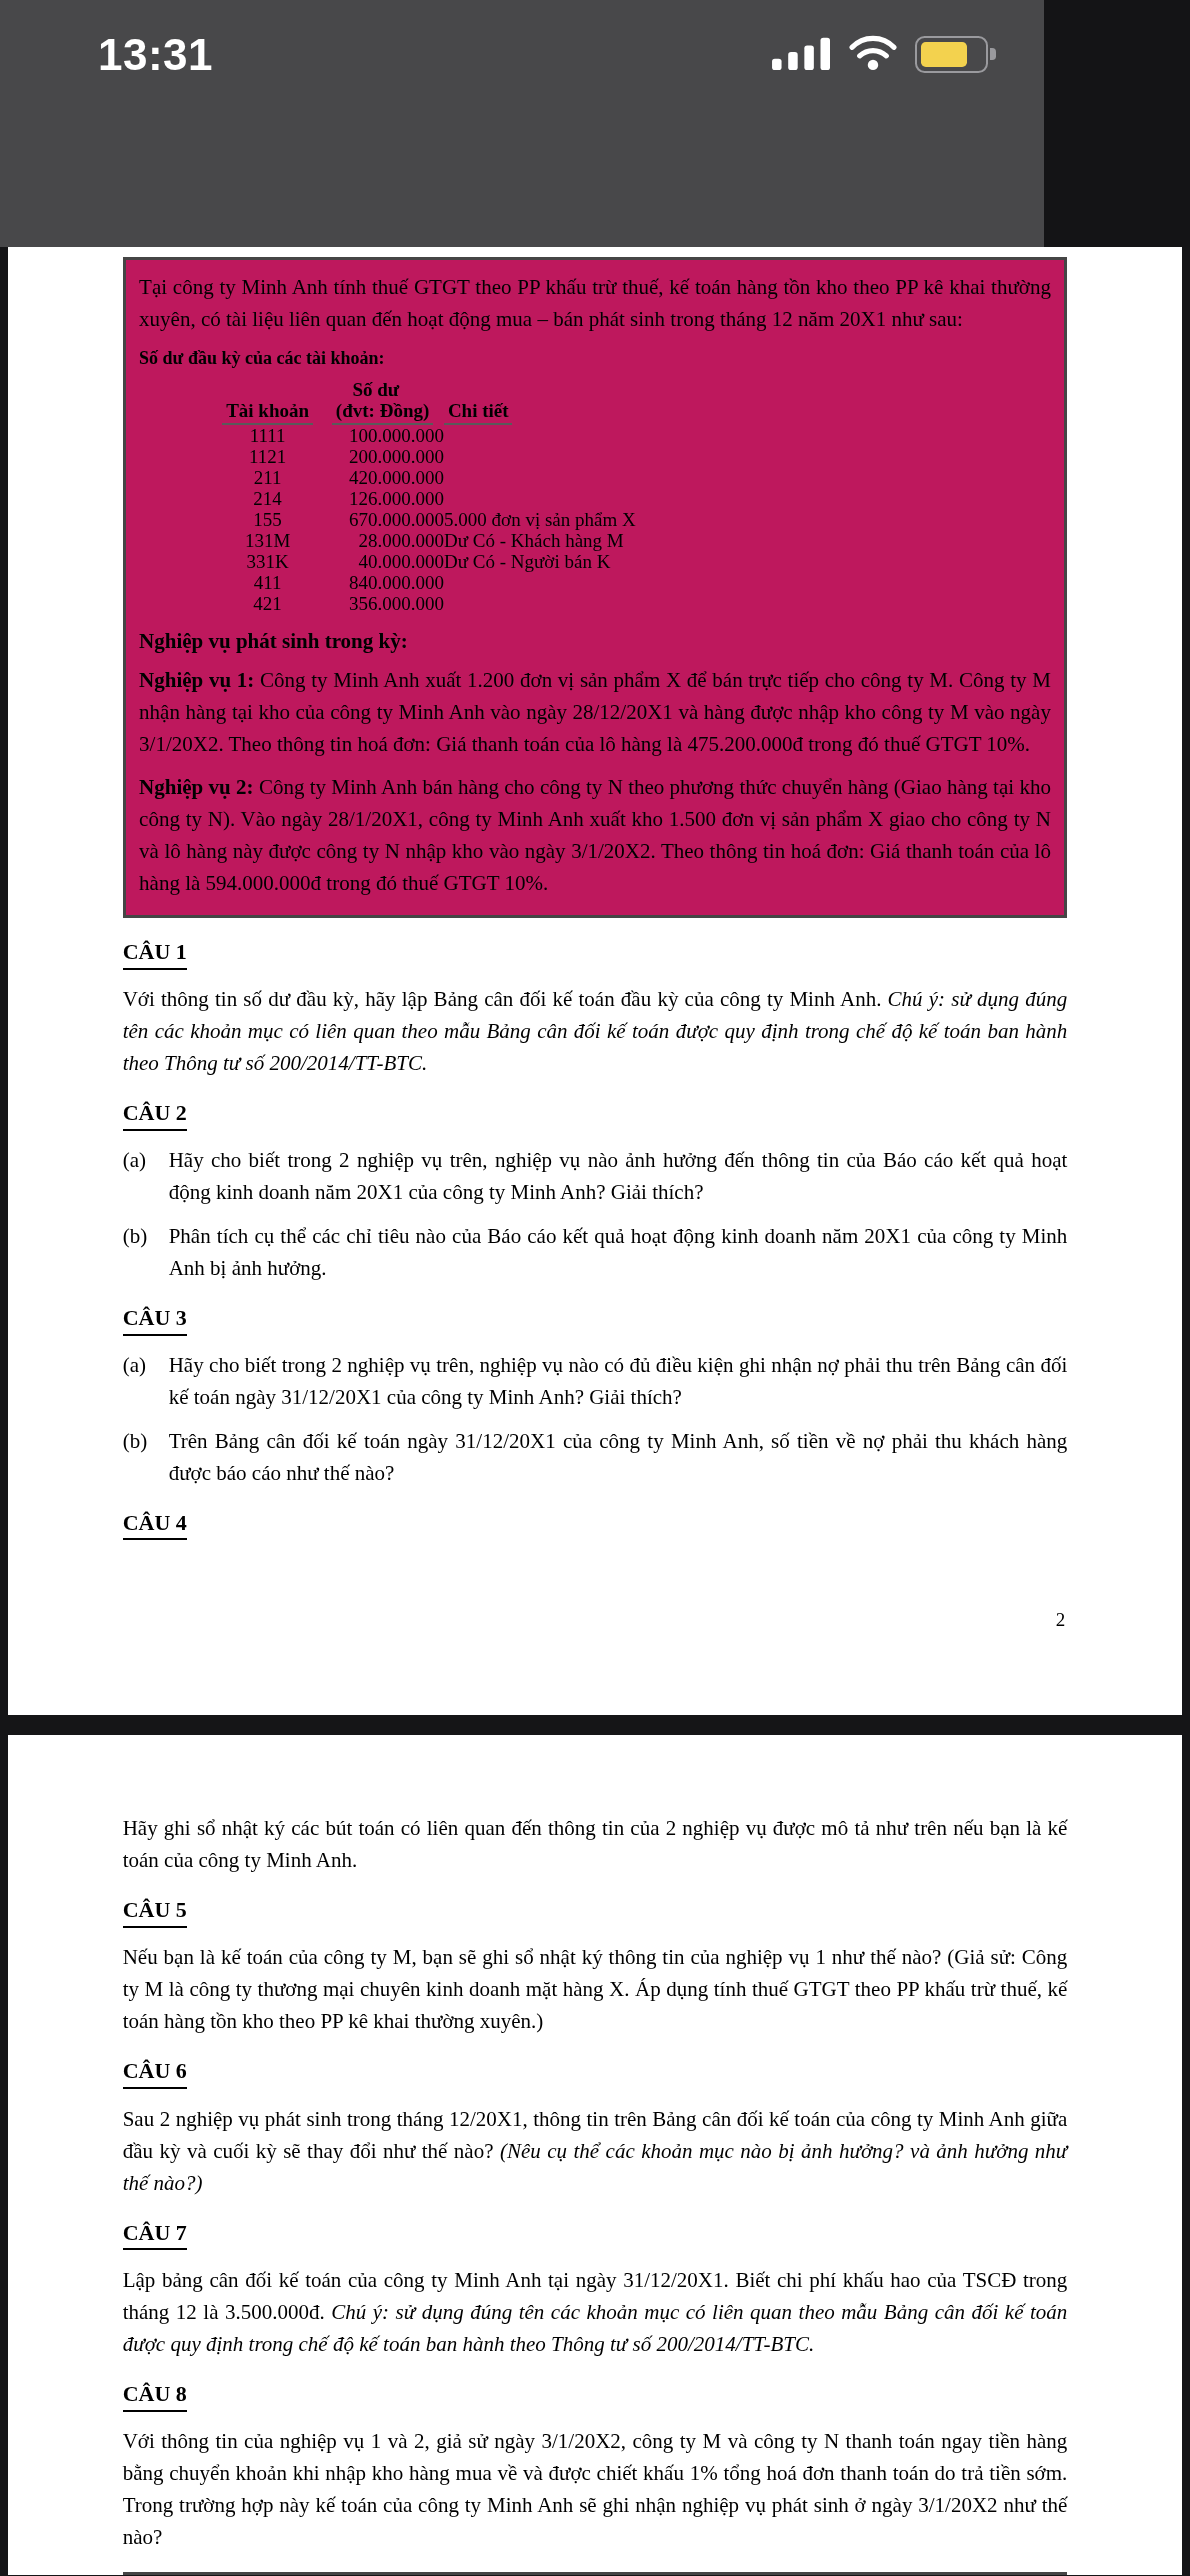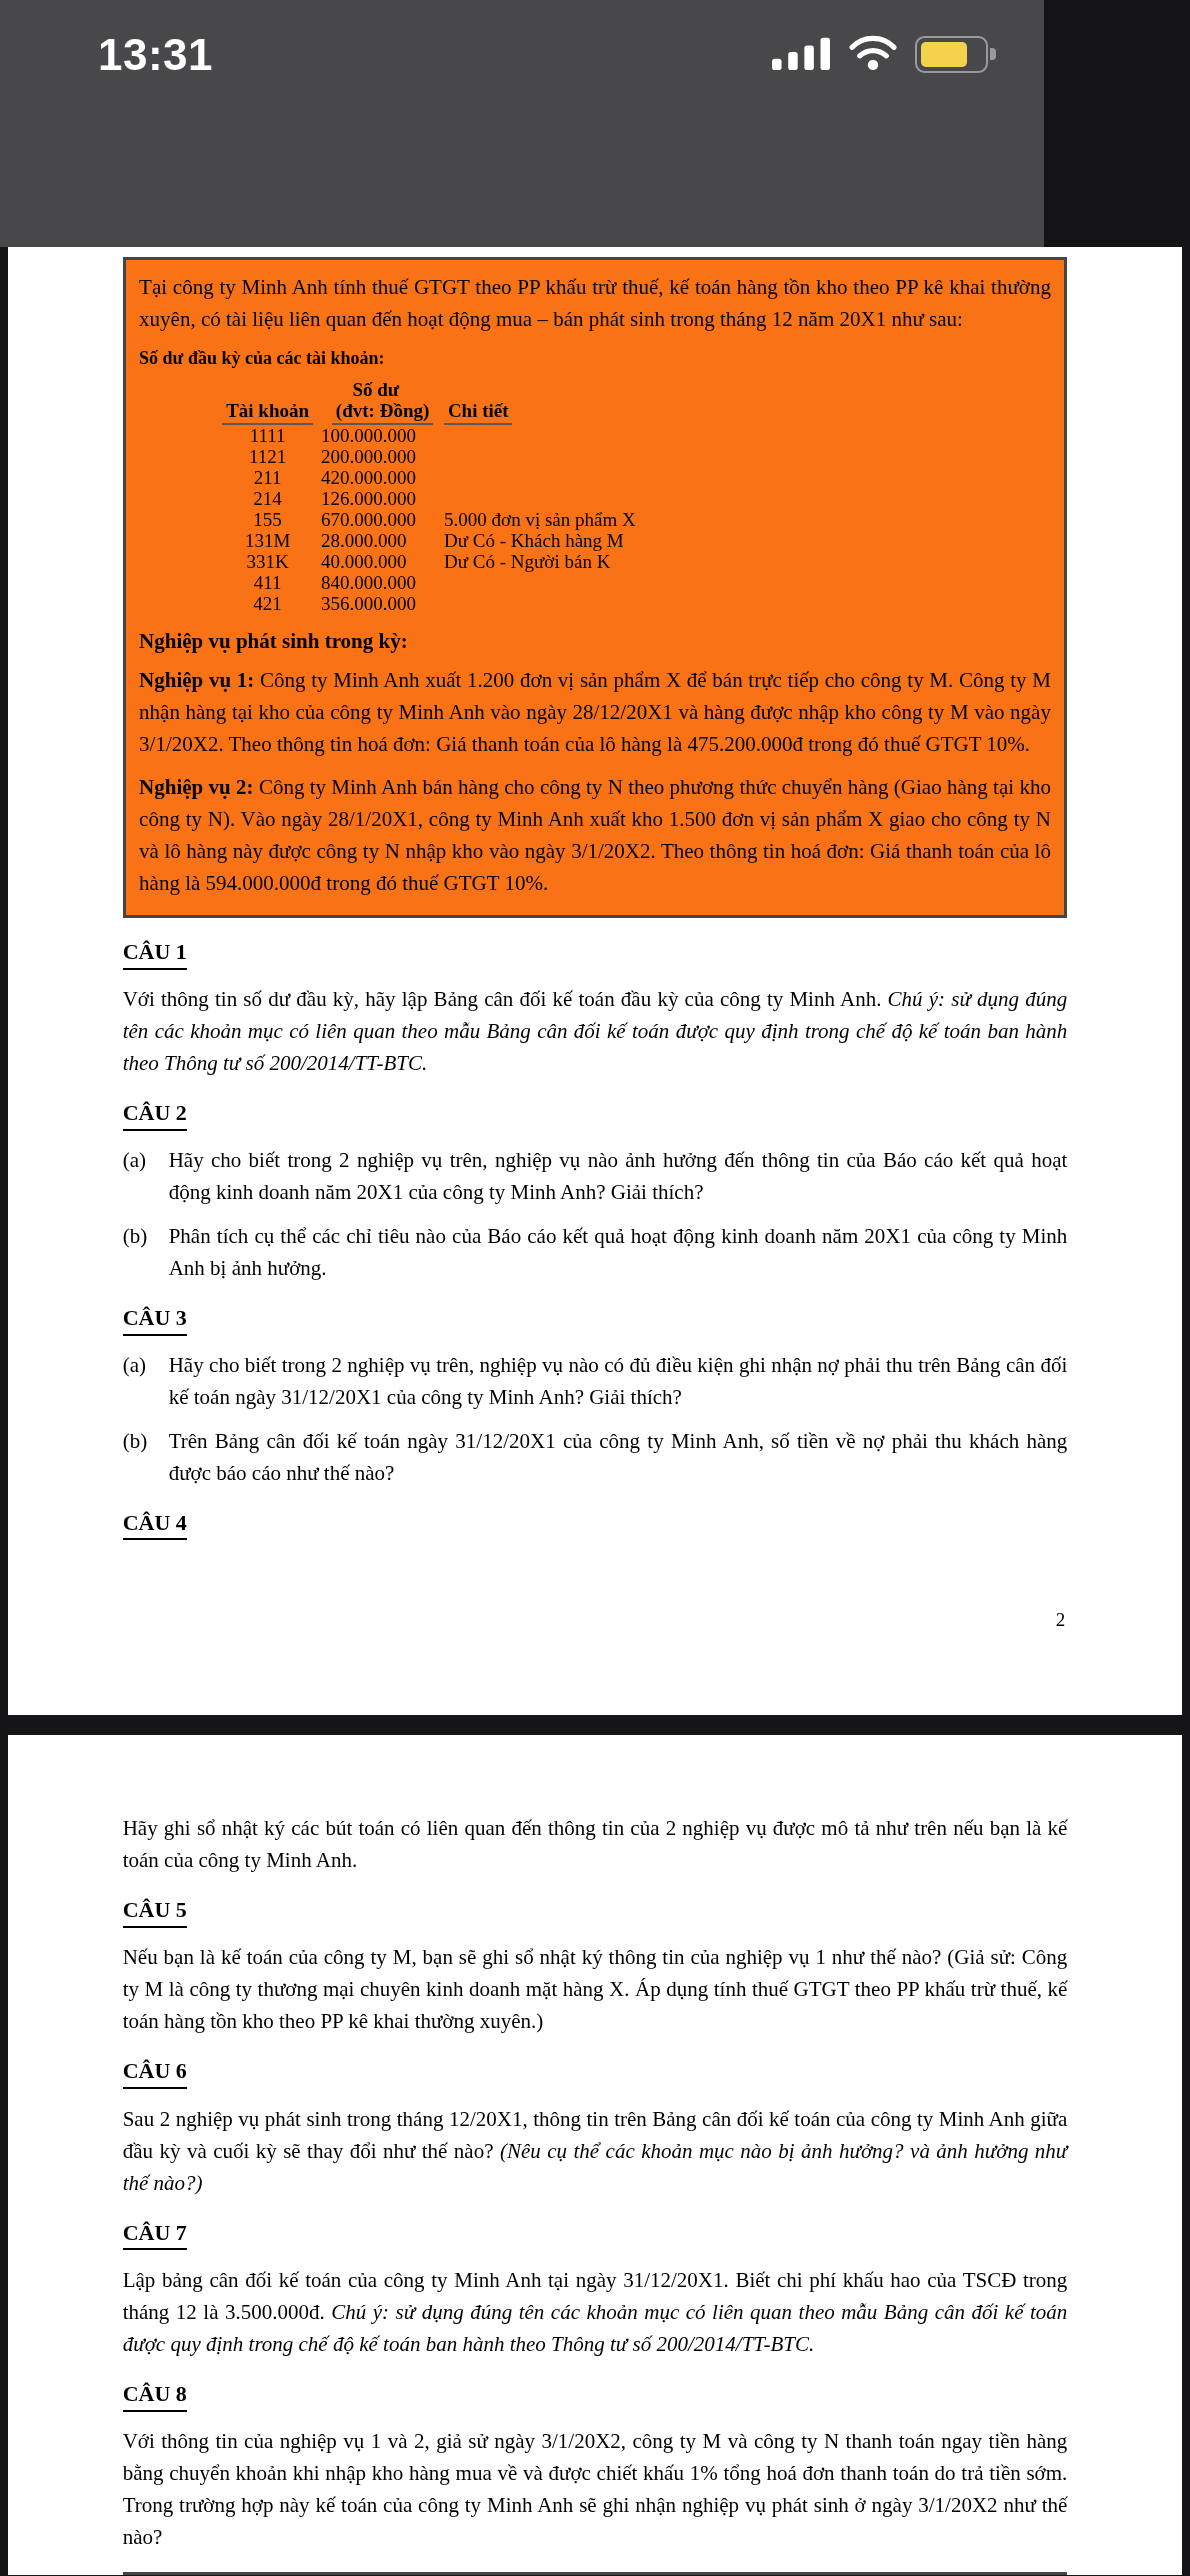--- a/index.html
+++ b/index.html
@@ -39,32 +39,32 @@
   .viewer{position:absolute;top:247px;left:0;right:0;bottom:0;background:#151517;}
   .page{background:#fff;margin:0 7.7px;position:relative;color:#000;}
   .page1{height:1468px;padding-top:9.6px;box-sizing:border-box;}
   .page2{margin-top:20px;height:840px;padding-top:77px;box-sizing:border-box;overflow:hidden;}
   .doc{margin:0 115px;}
   
   .body-p{font-size:21px;line-height:32px;text-align:justify;margin:0 0 11.5px 0;}
   .body-p:last-child{margin-bottom:0;}
   .it{font-style:italic;}
   .bld{font-weight:bold;}
-  .doc-box{border:3.8px solid #454545;padding:11.5px 13.4px 15.3px 13.4px;background:#f97316;}
+  .doc-box{border:3.8px solid #454545;padding:11.5px 13.4px 15.3px 13.4px;background:#be185d;}
   .sec-h{font-size:22px;font-weight:bold;margin:21px 0 13.4px 0;}
   .sec-h .ul{border-bottom:2.9px solid #000;padding-bottom:2.9px;display:inline-block;}
   .box-h1{font-size:18px;font-weight:bold;margin:13.4px 0 9.6px 0;}
   .box-h2{font-size:21px;font-weight:bold;margin:15.3px 0 9.6px 0;}
   .qitem{position:relative;padding-left:46px;font-size:21px;line-height:32px;text-align:justify;margin:0 0 11.5px 0;}
   .qlabel{position:absolute;left:0;top:0;}
   
   .bal-table{border-collapse:collapse;margin:9.6px 0 3.8px 75px;font-size:19px;line-height:21px;}
   .bal-table th,.bal-table td{padding:0;font-weight:normal;}
   .col-acc{width:107px;text-align:center;}
-  .col-bal{width:123px;text-align:left;padding-right:3.8px;}
+  .col-bal{width:123px;text-align:right;padding-right:3.8px;}
   .col-det{text-align:left;padding-left:36px;}
   .bal-table thead{font-weight:bold;}
   .hdr-u{border-bottom:2.9px solid #5a5a5a;padding:0 3.8px 1.9px 3.8px;display:inline-block;font-weight:bold;}
   .hdr-plain{font-weight:bold;display:inline-block;padding-right:13.4px;}
   .det-hdr{padding-left:96px;}
   .bal-table tbody td{height:21px;}
   
   .pg-num{position:absolute;right:117px;bottom:84px;font-size:19px;}
   
   .info-box{

